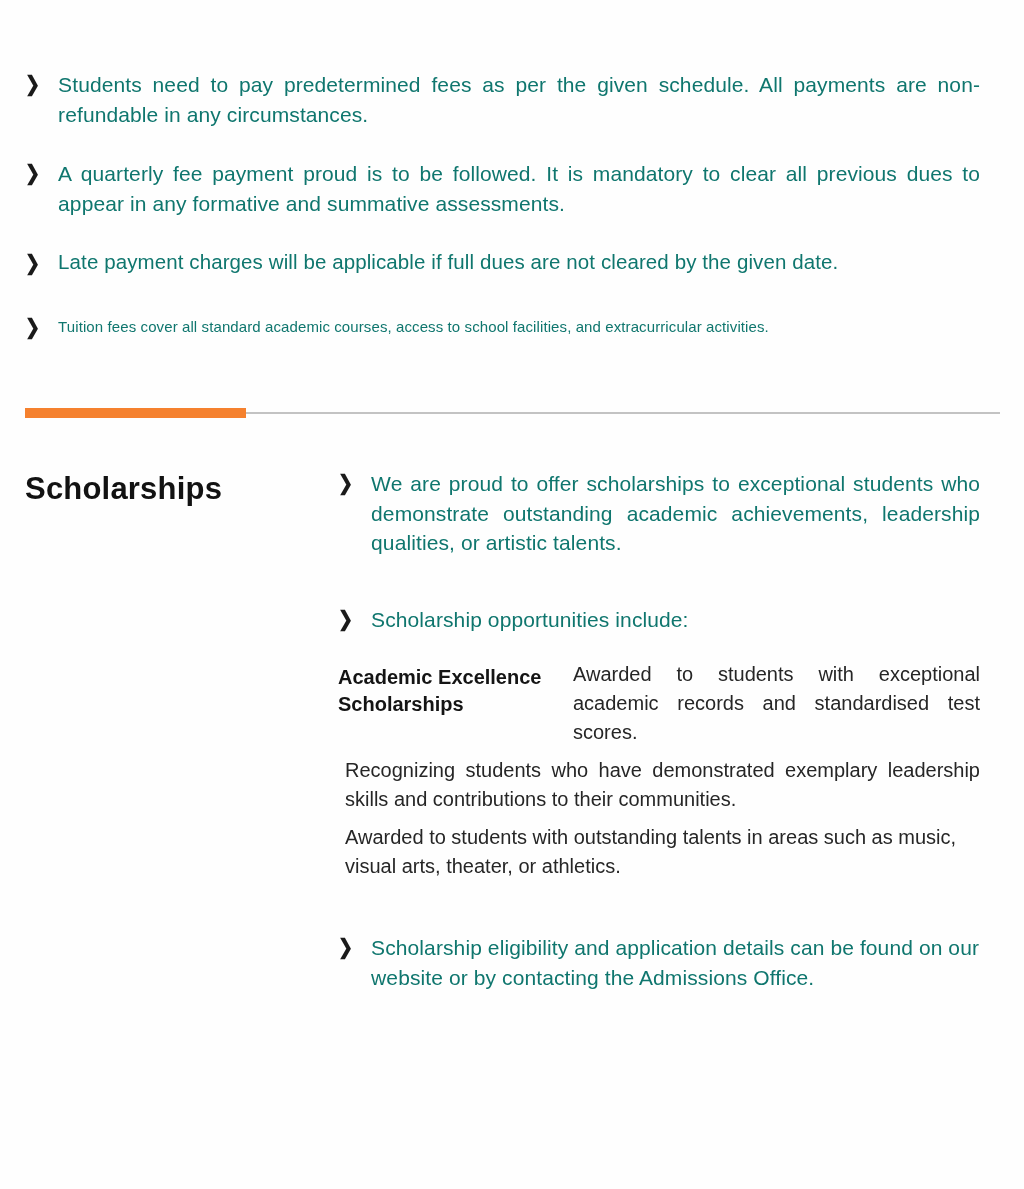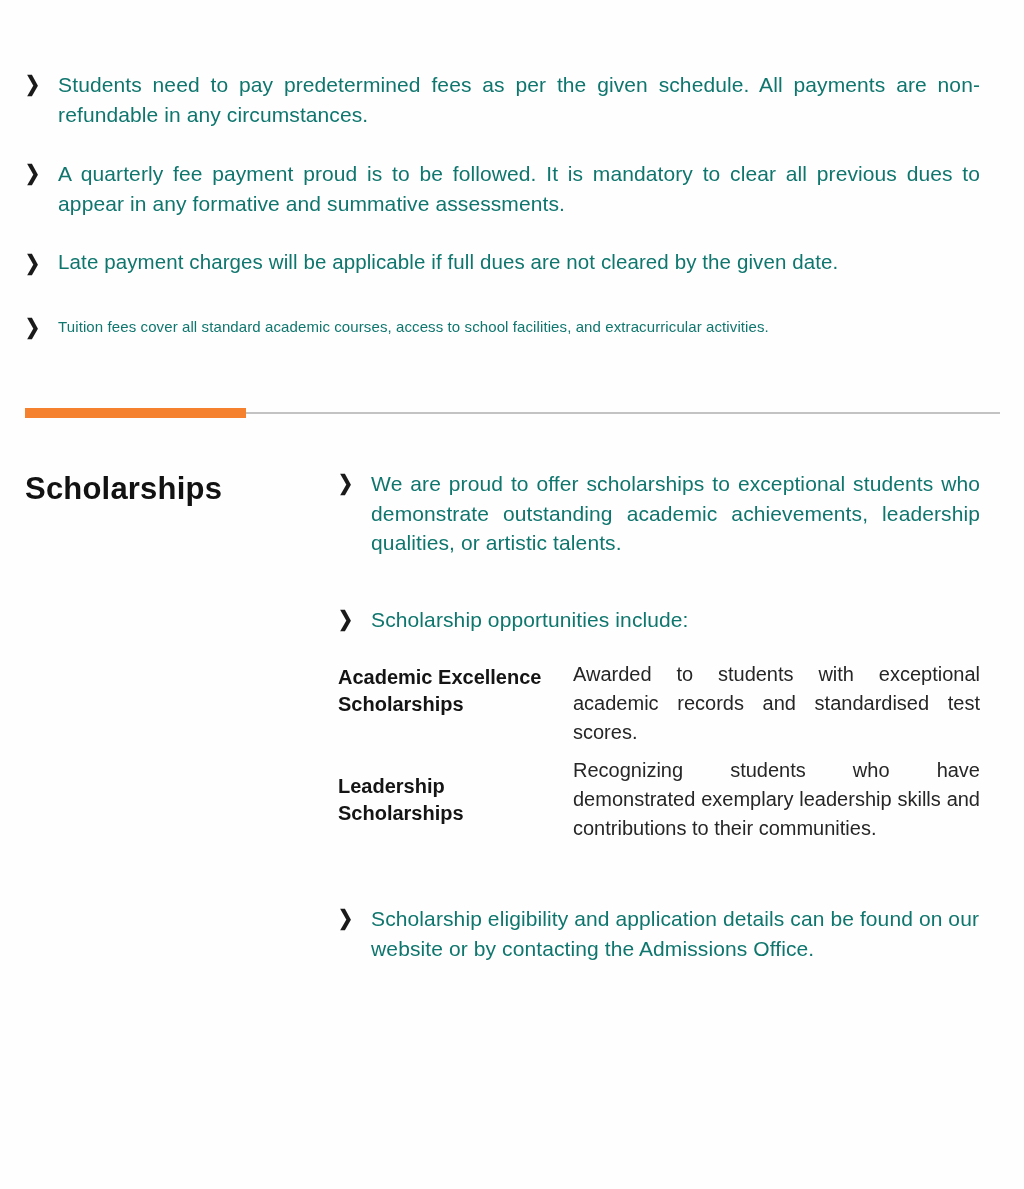--- a/index.html
+++ b/index.html
@@ -140,25 +140,25 @@
       </div>
 
       <div class="sch-table">
 
         <div class="sch-row">
           <div class="sch-term">Academic Excellence Scholarships</div>
           <div class="sch-def justify">Awarded to students with exceptional academic records and standardised test scores.</div>
         </div>
 
         <div class="sch-row row2">
-          <div class="sch-term">Leadership Scholarships</div>
           <div class="sch-def justify">Recognizing students who have demonstrated exemplary leadership skills and contributions to their communities.</div>
         </div>
 
         <div class="sch-row">
+          <div class="sch-def">Awarded to students with outstanding talents in areas such as music, visual arts, theater, or athletics.</div>
         </div>
 
       </div>
 
       <div class="bullet after-table">
         <span class="chev">❯</span>
         <p class="btext">Scholarship eligibility and application details can be found on our website or by contacting the Admissions Office.</p>
       </div>
 
     </div>

